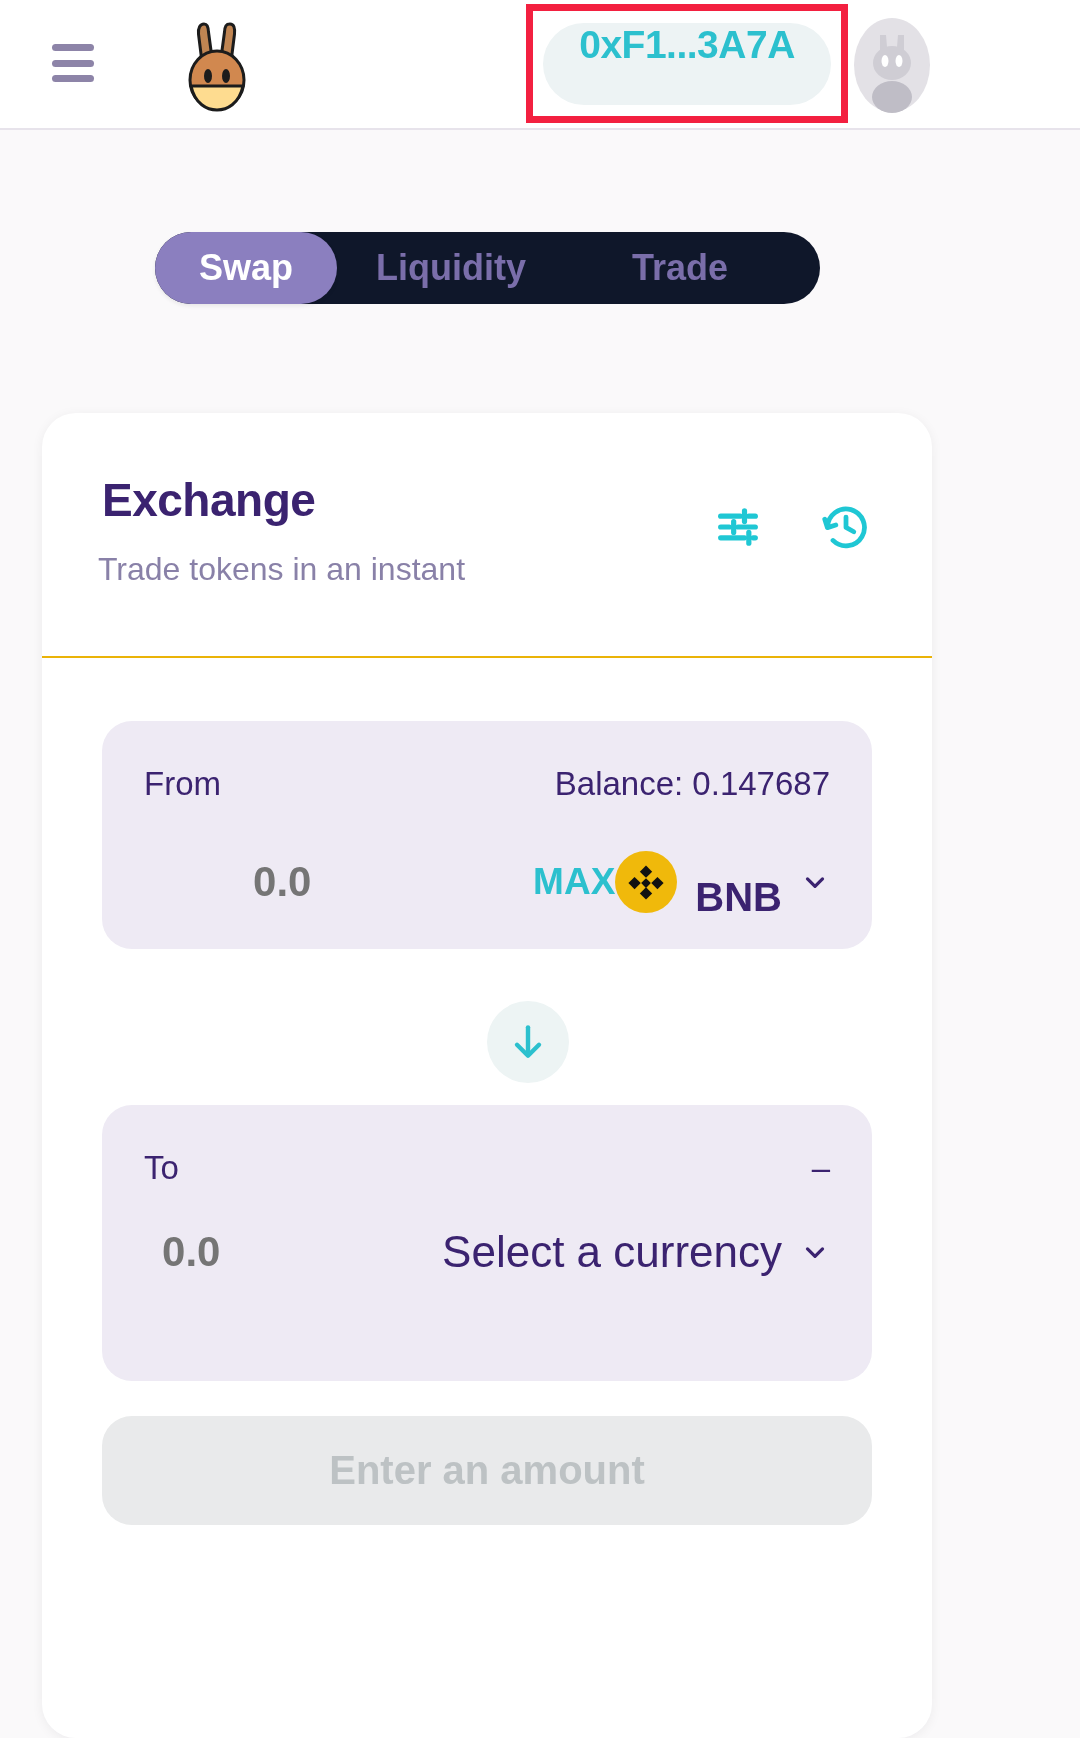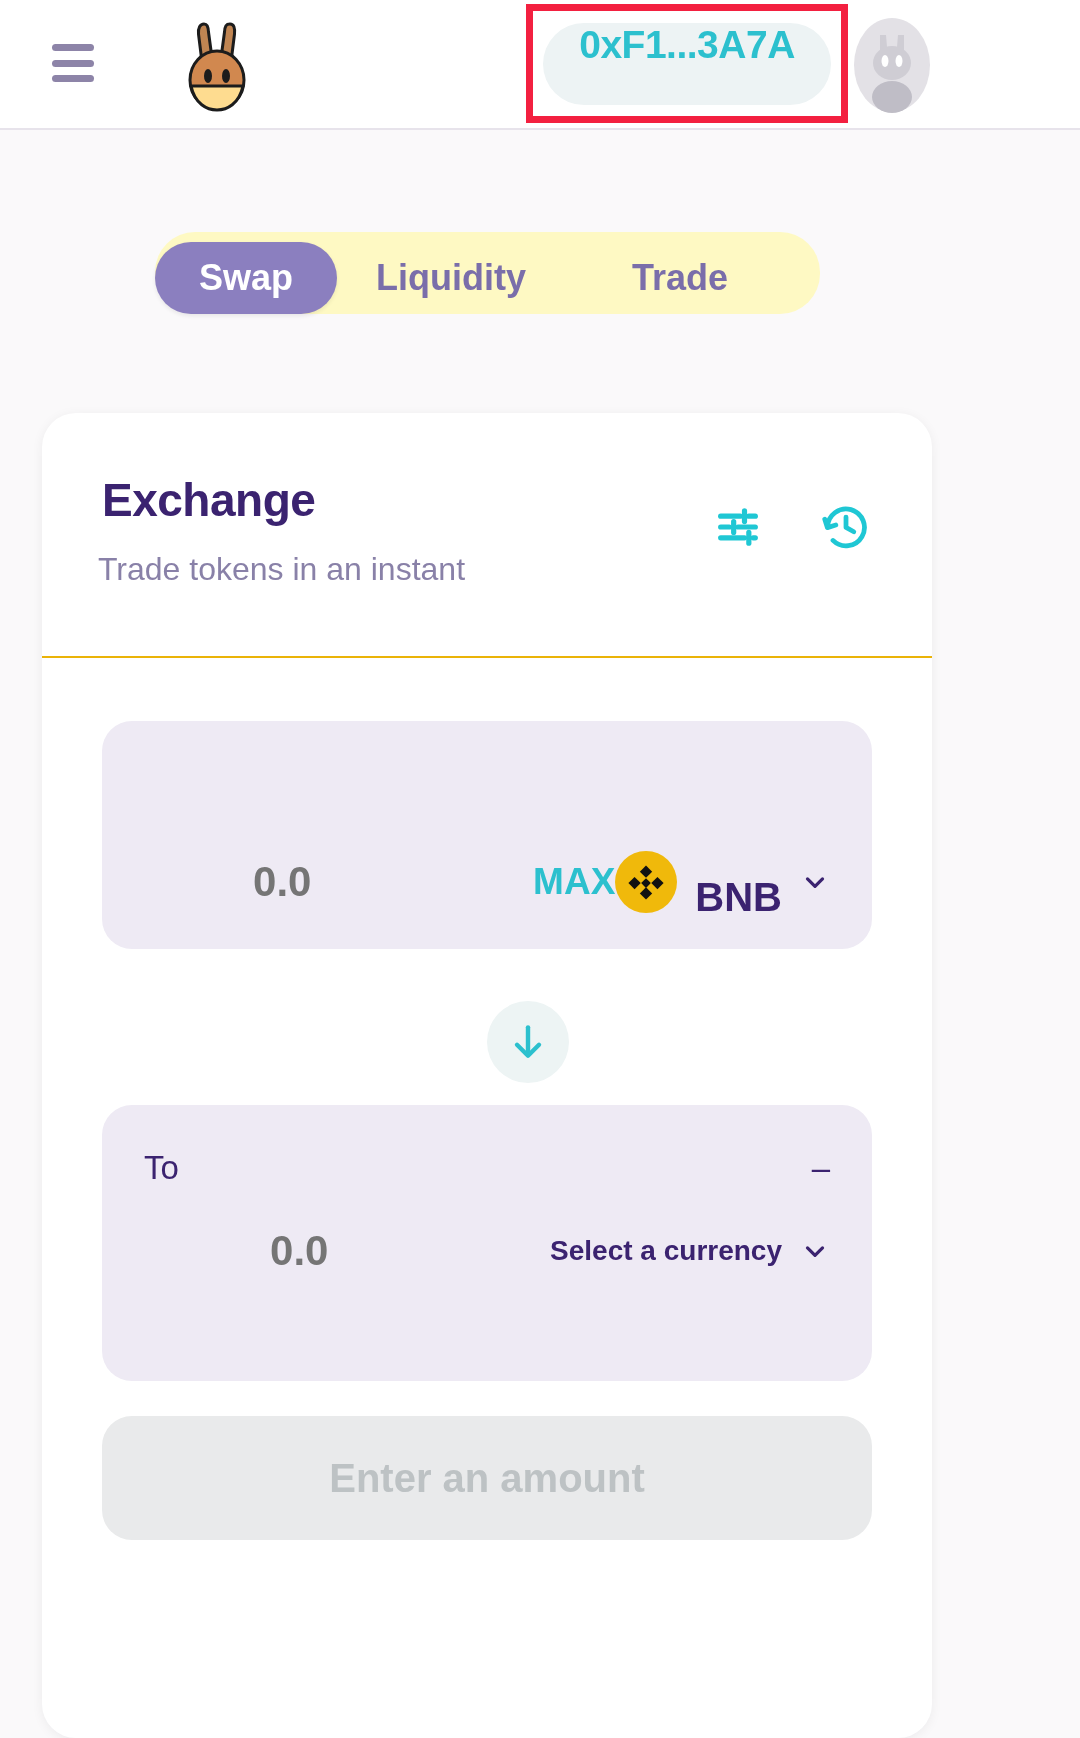--- a/index.html
+++ b/index.html
@@ -91,25 +91,25 @@
     position: relative;
     width: 1080px;
     height: 300px;
     background: #FAF9FA;
   }
   .tabs {
     position: absolute;
     left: 155px;
     top: 102px;
     width: 665px;
-    height: 82px;
+    height: 72px;
     border-radius: 40px;
-    background: #fef9c3;
-    display: flex;
-    align-items: flex-end;
+    background: #0f172a;
+    display: flex;
+    align-items: flex-start;
   }
   .tab {
     height: 72px;
     display: flex;
     align-items: center;
     justify-content: center;
     font-size: 36px;
     font-weight: bold;
     color: #7A6EAA;
     cursor: pointer;
@@ -257,22 +257,22 @@
     align-items: center;
     justify-content: center;
   }
   .token-name {
     font-size: 40px;
     font-weight: bold;
     color: #3B2370;
     margin-top: 32px;
   }
   .select-currency {
-    font-size: 28px;
-    font-weight: bold;
+    font-size: 44px;
+    font-weight: normal;
     color: #3B2370;
   }
   .chev {
     width: 30px;
     height: 30px;
     display: inline-block;
   }
 
   
   .swap-arrow-wrap {
@@ -288,21 +288,21 @@
     justify-content: center;
     cursor: pointer;
   }
 
   
   .cta {
     position: absolute;
     left: 60px;
     top: 1003px;
     width: 770px;
-    height: 124px;
+    height: 109px;
     border-radius: 30px;
     background: #E9EAEB;
     display: flex;
     align-items: center;
     justify-content: center;
     border: none;
     cursor: not-allowed;
   }
   .cta-label {
     font-size: 40px;
@@ -389,20 +389,24 @@
         <svg width="54" height="54" viewBox="0 0 24 24" fill="none" stroke="#1FC7D4" stroke-width="2.2" stroke-linecap="round" stroke-linejoin="round">
           <path d="M3.5 12 A8.5 8.5 0 1 1 6 18.2"></path>
           <polyline points="2.2,8.4 3.4,12.3 7.3,11.1"></polyline>
           <polyline points="12,7.4 12,12.2 15.6,14.2"></polyline>
         </svg>
       </div>
     </div>
   </div>
 
   <div class="panel panel-from">
+    <div class="panel-row-top">
+      <span class="panel-label">From</span>
+      <span class="panel-balance">Balance: 0.147687</span>
+    </div>
     <div class="panel-row-bottom">
       <input class="amount-input" type="text" placeholder="0.0" style="">
       <div class="right-controls">
         <button class="max-btn">MAX</button>
         <div class="token-select">
           <span class="token-icon-bnb">
             <svg width="44" height="44" viewBox="0 0 40 40">
               <g fill="#111111">
                 <polygon points="20,5 25.6,10.6 20,16.2 14.4,10.6"></polygon>
                 <polygon points="9.6,15.4 15.2,21 9.6,26.6 4,21"></polygon>

